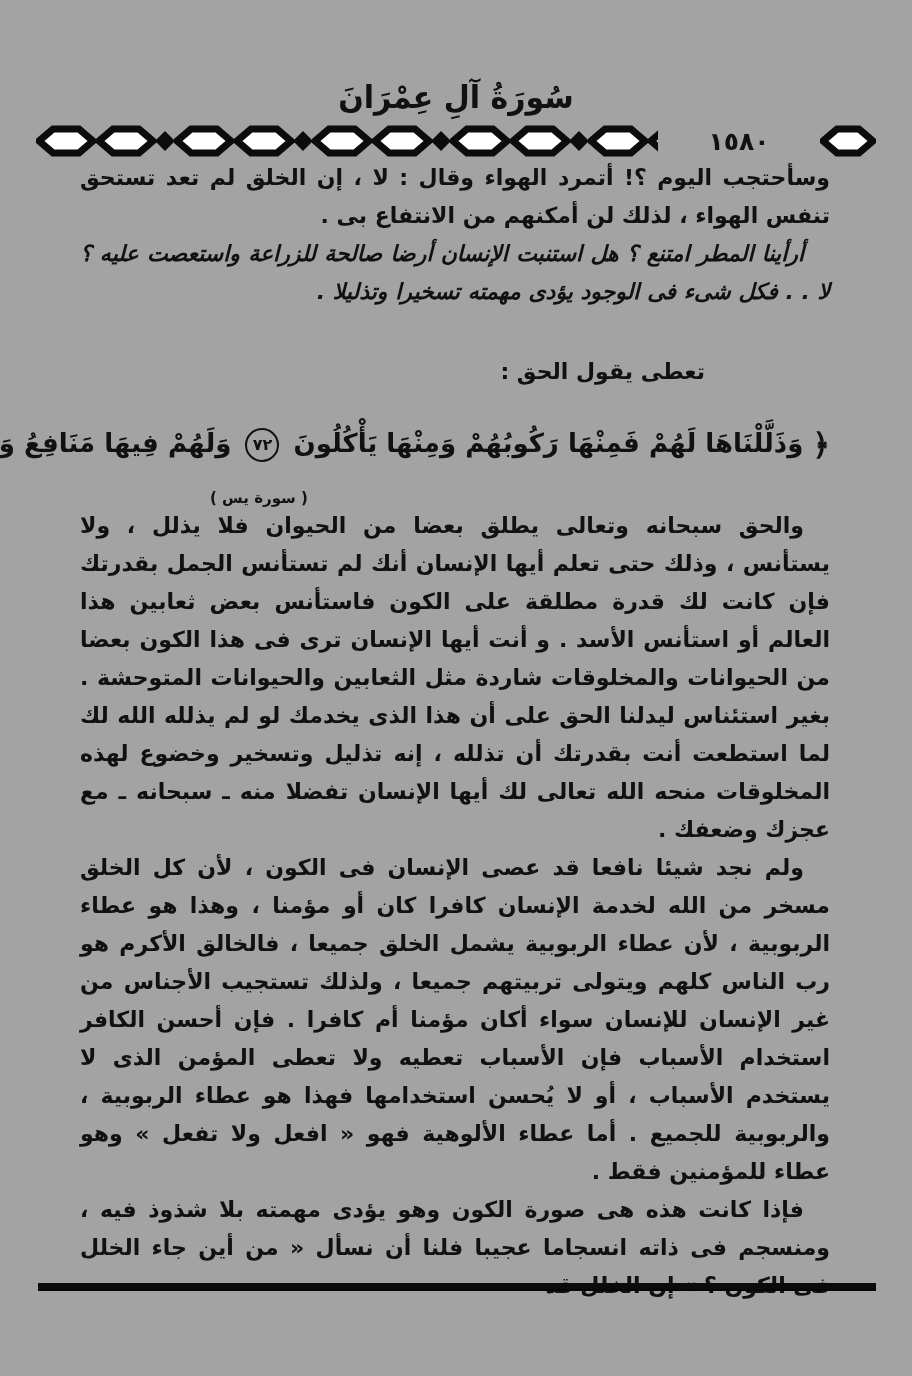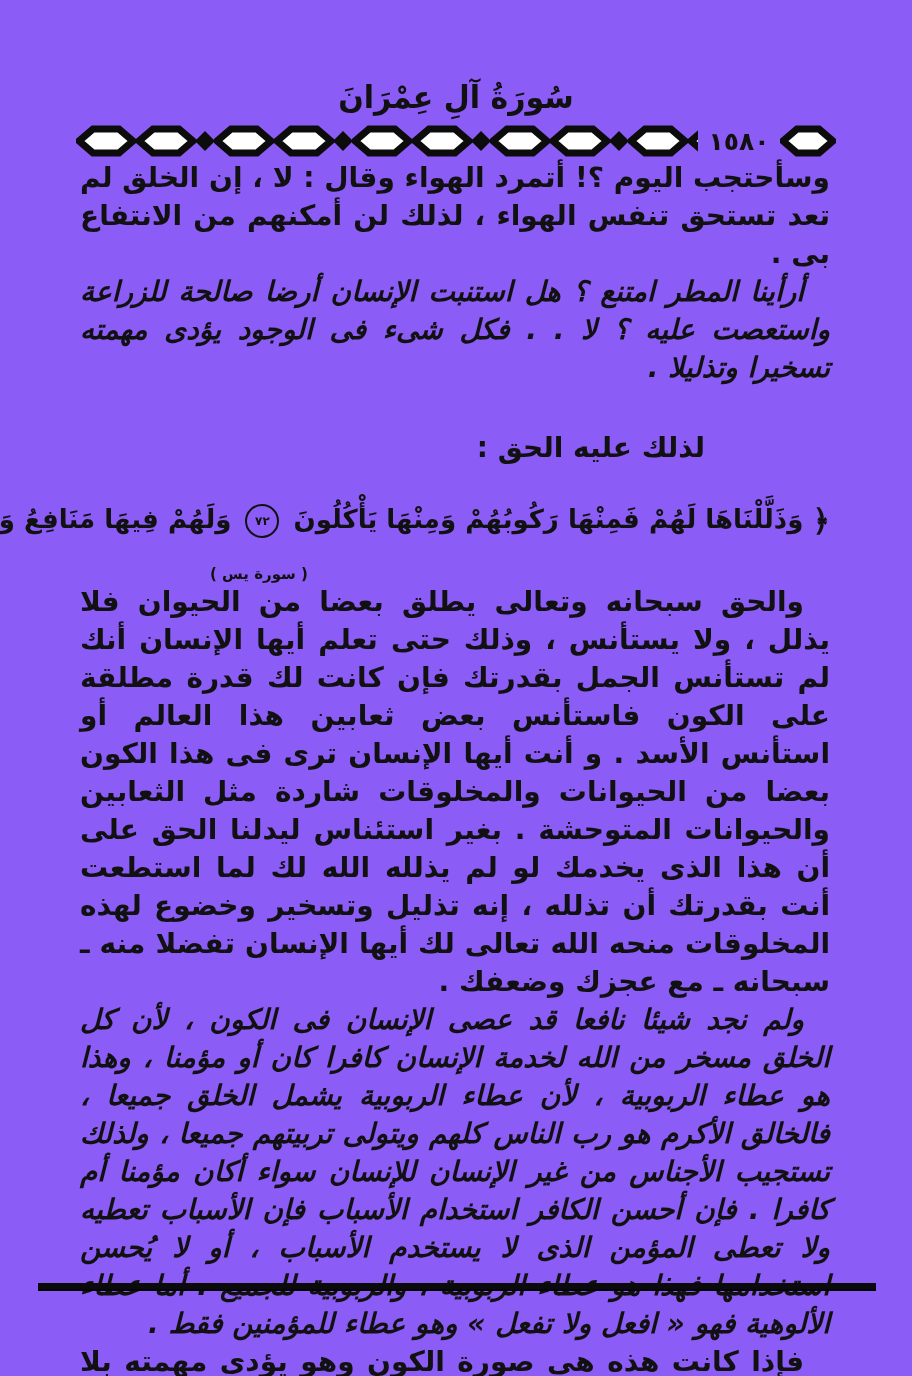--- a/index.html
+++ b/index.html
@@ -1,57 +1,57 @@
 <!DOCTYPE html>
 <html lang="ar" dir="rtl"><head>
 <meta charset="utf-8">
 <style>
   html,body{margin:0;padding:0;background:#e8e8e4;}
   .page{
     position:relative;
     width:912px;height:1376px;
     margin:0 auto;
-    background:#8b5cf6;
+    background:#a3a3a3;
     color:#111;
     font-family:"DejaVu Sans", sans-serif;
     overflow:hidden;
     direction:rtl;
   }
   
   .surah-title{
     padding-top:78px;
     text-align:center;
     font-size:30px;
     font-weight:bold;
     letter-spacing:1px;
     transform:scaleY(1.04);
   }
   .chain-row{
     direction:ltr;
     display:flex;
     align-items:center;
-    justify-content:center;
+    justify-content:space-between;
     gap:6px;
     margin-top:10px;
     padding:0 36px;
   }
   .page-number{
     font-size:25px;
     font-weight:bold;
     white-space:nowrap;
     padding:0 4px;
     letter-spacing:2px;
   }
   
   .content{
     padding:0 82px 0 80px;
   }
   .content p{
     margin:0;
-    font-size:28px;
+    font-size:22px;
     font-weight:bold;
     line-height:38px;
     text-align:justify;
     text-align-last:right;
   }
   .indent{text-indent:26px;}
   .p-air{margin-top:32px;}
   .p-rain{margin-top:40px;font-style:italic;}
   .lead-line{
     margin-top:42px !important;
@@ -68,37 +68,37 @@
     text-align:center;
   }
   .verse-line-2{margin-top:6px;}
   .verse-marker{
     display:inline-flex;
     align-items:center;
     justify-content:center;
     width:30px;height:30px;
     border:2px solid #111;
     border-radius:50%;
-    font-size:12px;
+    font-size:16px;
     line-height:1;
     vertical-align:middle;
     margin:0 5px;
   }
   .verse-bracket{font-size:30px;vertical-align:middle;}
   .verse-attribution{
     margin-top:18px;
     padding-right:30px;
     font-size:15px;
     font-weight:bold;
     text-align:left;
     padding-left:130px;
   }
   
   .p-tame{margin-top:26px;}
-  .p-useful{margin-top:40px;font-style:italic;}
+  .p-useful{margin-top:40px;}
   .p-cosmos{margin-top:44px;}
   
   .footer-rule{
     position:absolute;
     left:38px;right:36px;top:1283px;
     height:6px;
     background:#0b0b0b;
     border-bottom:2px solid rgba(0,0,0,.45);
   }
 </style>
@@ -125,21 +125,21 @@
       <path d="M3 18 L17 6 H39 L53 18 L39 30 H17 Z" fill="#ffffff" stroke="#0c0c0c" stroke-width="7"></path>
     </svg>
   </div>
 
   <div class="content">
 
     <p class="p-air">وسأحتجب اليوم ؟! أتمرد الهواء وقال : لا ، إن الخلق لم تعد تستحق تنفس الهواء ، لذلك لن أمكنهم من الانتفاع بى .</p>
 
     <p class="p-rain indent">أرأينا المطر امتنع ؟ هل استنبت الإنسان أرضا صالحة للزراعة واستعصت عليه ؟ لا . .  فكل شىء فى الوجود يؤدى مهمته تسخيرا وتذليلا .</p>
 
-    <p class="lead-line">لذلك عليه الحق :</p>
+    <p class="lead-line">تعطى يقول الحق :</p>
 
     <div class="verse-block">
       <div class="verse-line verse-line-1">
         <span class="verse-bracket">﴿</span>
         <span>وَذَلَّلْنَاهَا لَهُمْ فَمِنْهَا رَكُوبُهُمْ وَمِنْهَا يَأْكُلُونَ</span>
         <span class="verse-marker">٧٢</span>
         <span>وَلَهُمْ فِيهَا مَنَافِعُ وَمَشَارِبُ</span>
       </div>
       <div class="verse-attribution">( سورة يس )</div>
     </div>

